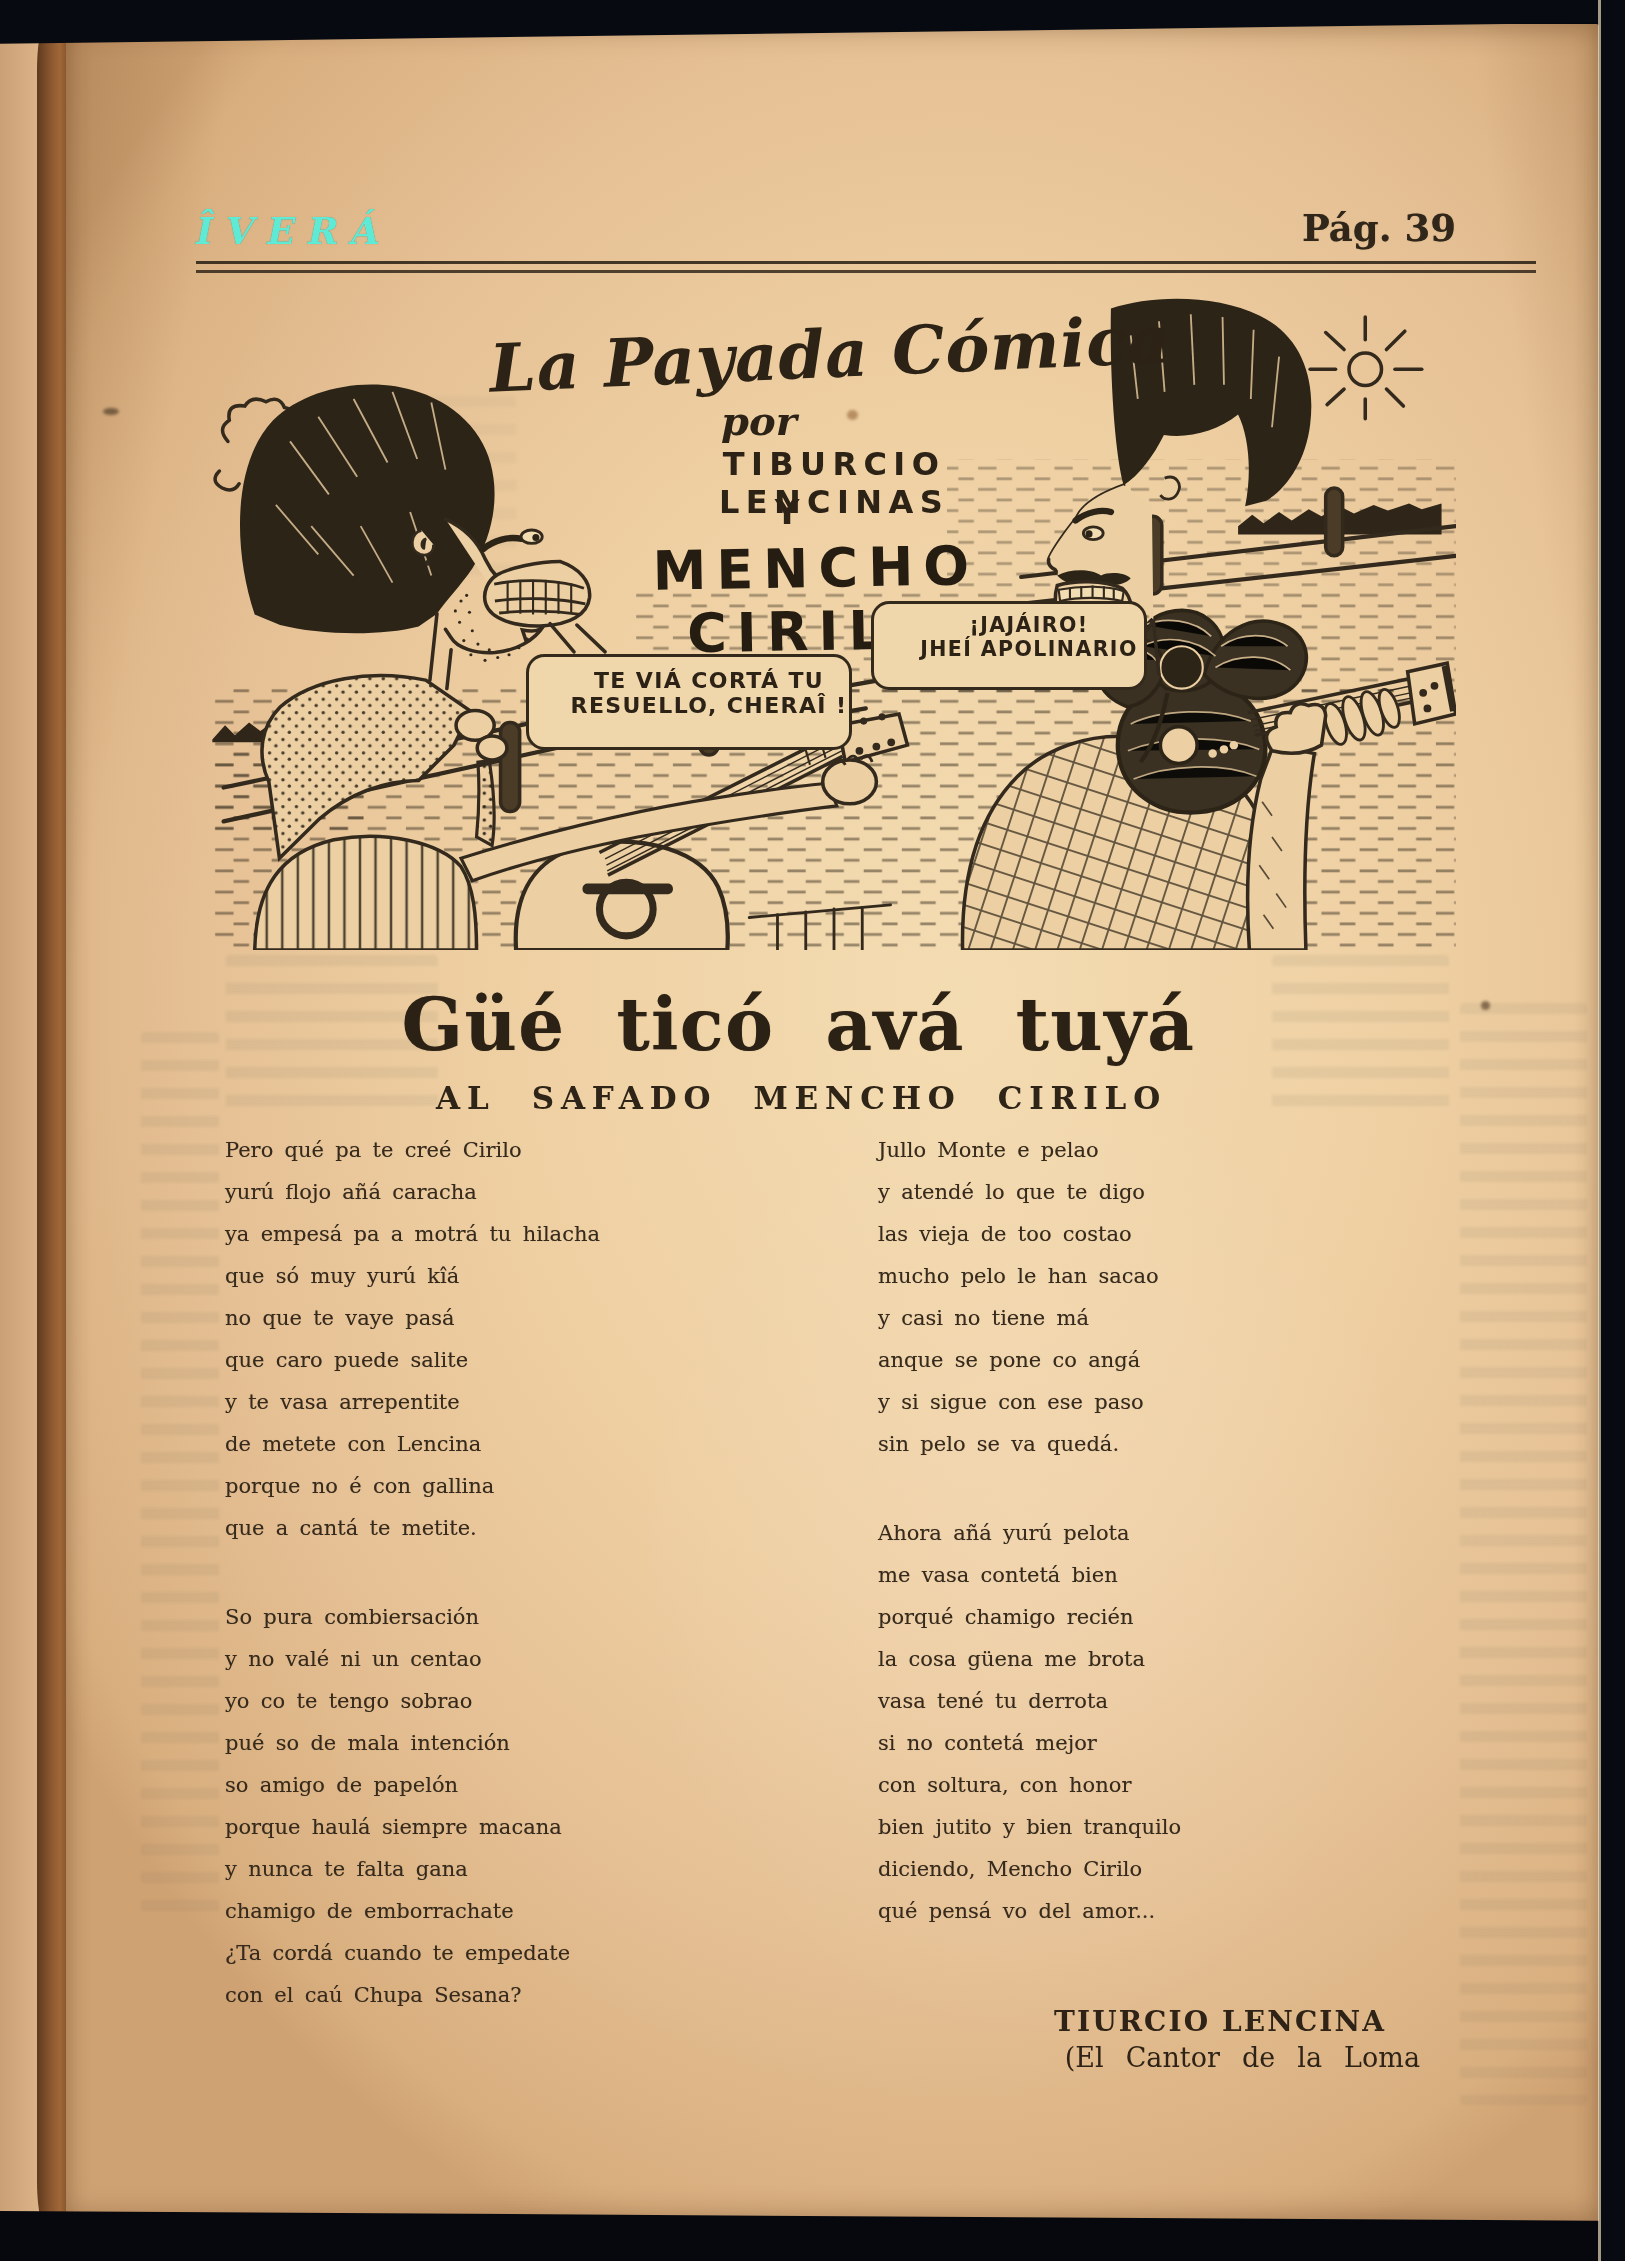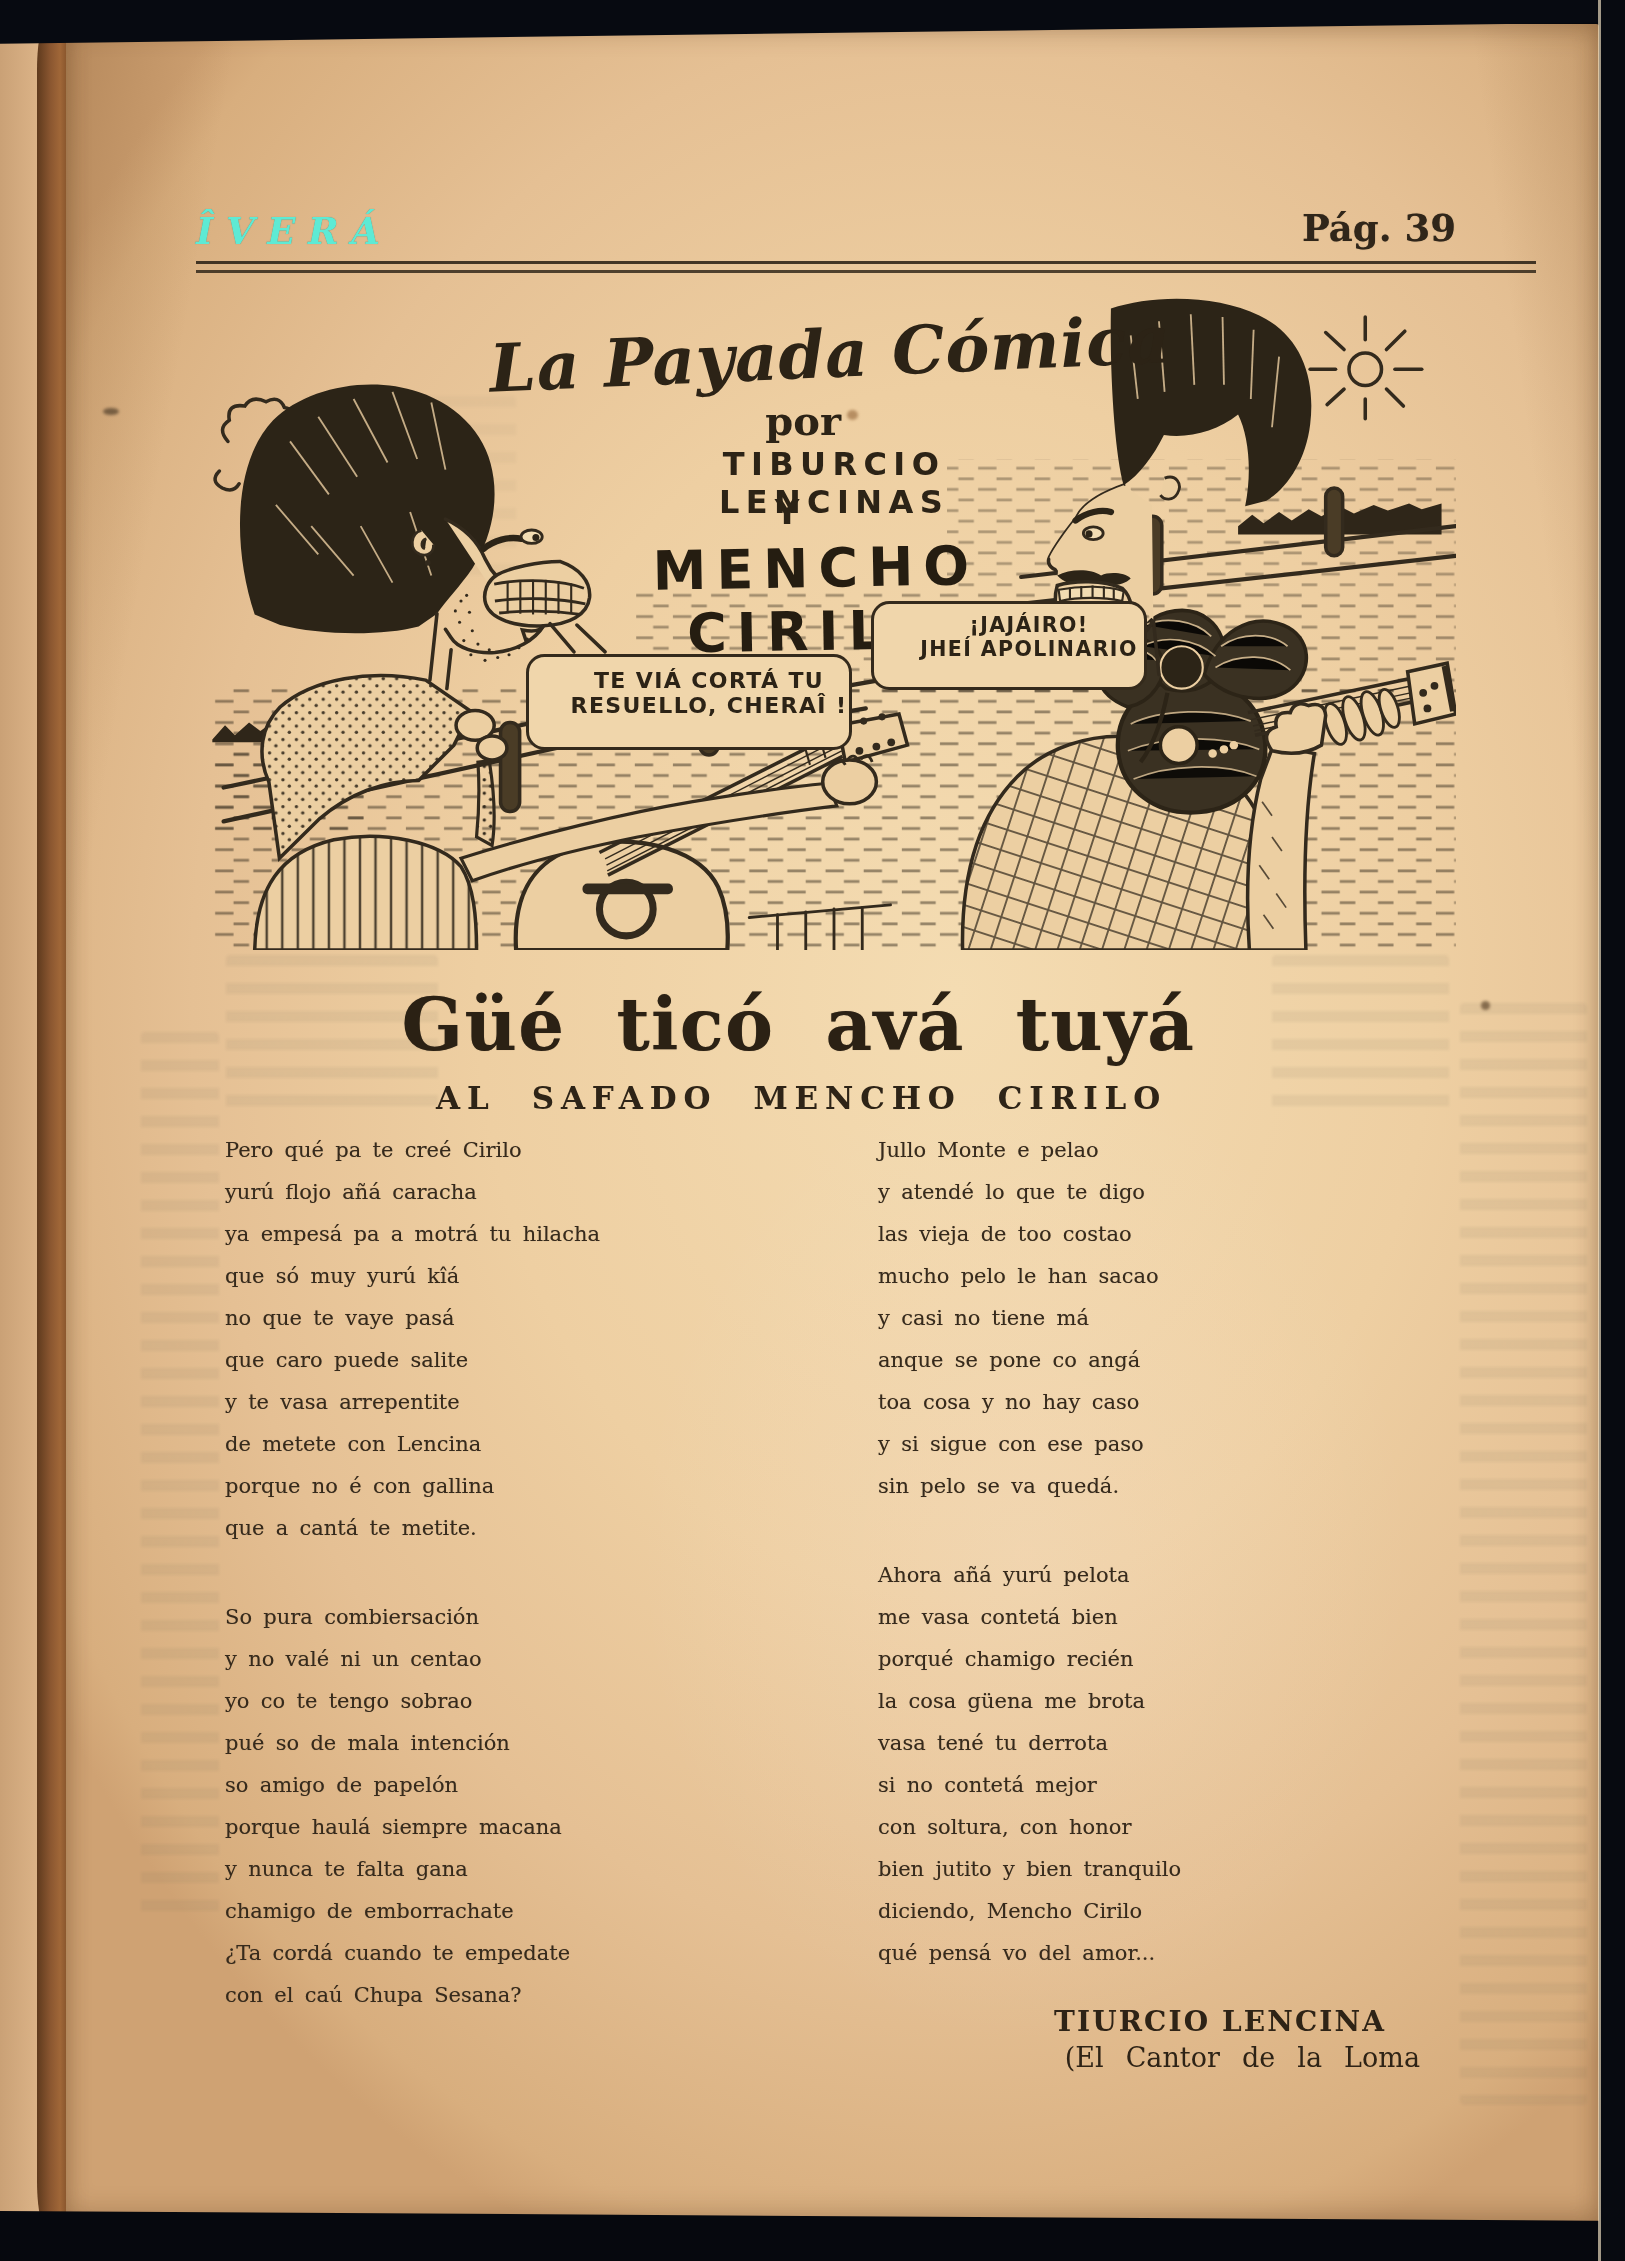--- a/index.html
+++ b/index.html
@@ -71,22 +71,22 @@
   }
 
   
   .ink{color:#2c2316;}
   .series-title{
     left:452px;top:315px;width:756px;text-align:center;
     font-size:66px;font-style:italic;font-weight:bold;letter-spacing:0.7px;
     transform:rotate(-2.5deg);
   }
   .byline-por{
-    left:721px;top:397px;width:120px;text-align:right;
-    font-size:40px;font-weight:bold;
+    left:721px;top:397px;width:120px;text-align:left;
+    font-size:40px;font-style:italic;font-weight:bold;
   }
   .author-1{
     left:601px;top:445px;width:466px;text-align:center;
     font-family:"DejaVu Sans","Liberation Sans",sans-serif;
     font-size:32px;font-weight:bold;letter-spacing:6.4px;
   }
   .authors-y{
     left:748px;top:492px;width:78px;text-align:center;
     font-family:"DejaVu Sans","Liberation Sans",sans-serif;
     font-size:34px;font-weight:bold;
@@ -473,21 +473,20 @@
       </div>
   </div>
   <div class="abs poem-col poem-col-right">
     <div class="stanza">
         <div class="poem-line">Jullo Monte e pelao</div>
         <div class="poem-line">y atendé lo que te digo</div>
         <div class="poem-line">las vieja de too costao</div>
         <div class="poem-line">mucho pelo le han sacao</div>
         <div class="poem-line">y casi no tiene má</div>
         <div class="poem-line">anque se pone co angá</div>
-        <div class="poem-line">toa cosa y no hay caso</div>
         <div class="poem-line">y si sigue con ese paso</div>
         <div class="poem-line">sin pelo se va quedá.</div>
       </div>
     <div class="stanza stanza-2">
         <div class="poem-line">Ahora añá yurú pelota</div>
         <div class="poem-line">me vasa contetá bien</div>
         <div class="poem-line">porqué chamigo recién</div>
         <div class="poem-line">la cosa güena me brota</div>
         <div class="poem-line">vasa tené tu derrota</div>
         <div class="poem-line">si no contetá mejor</div>

